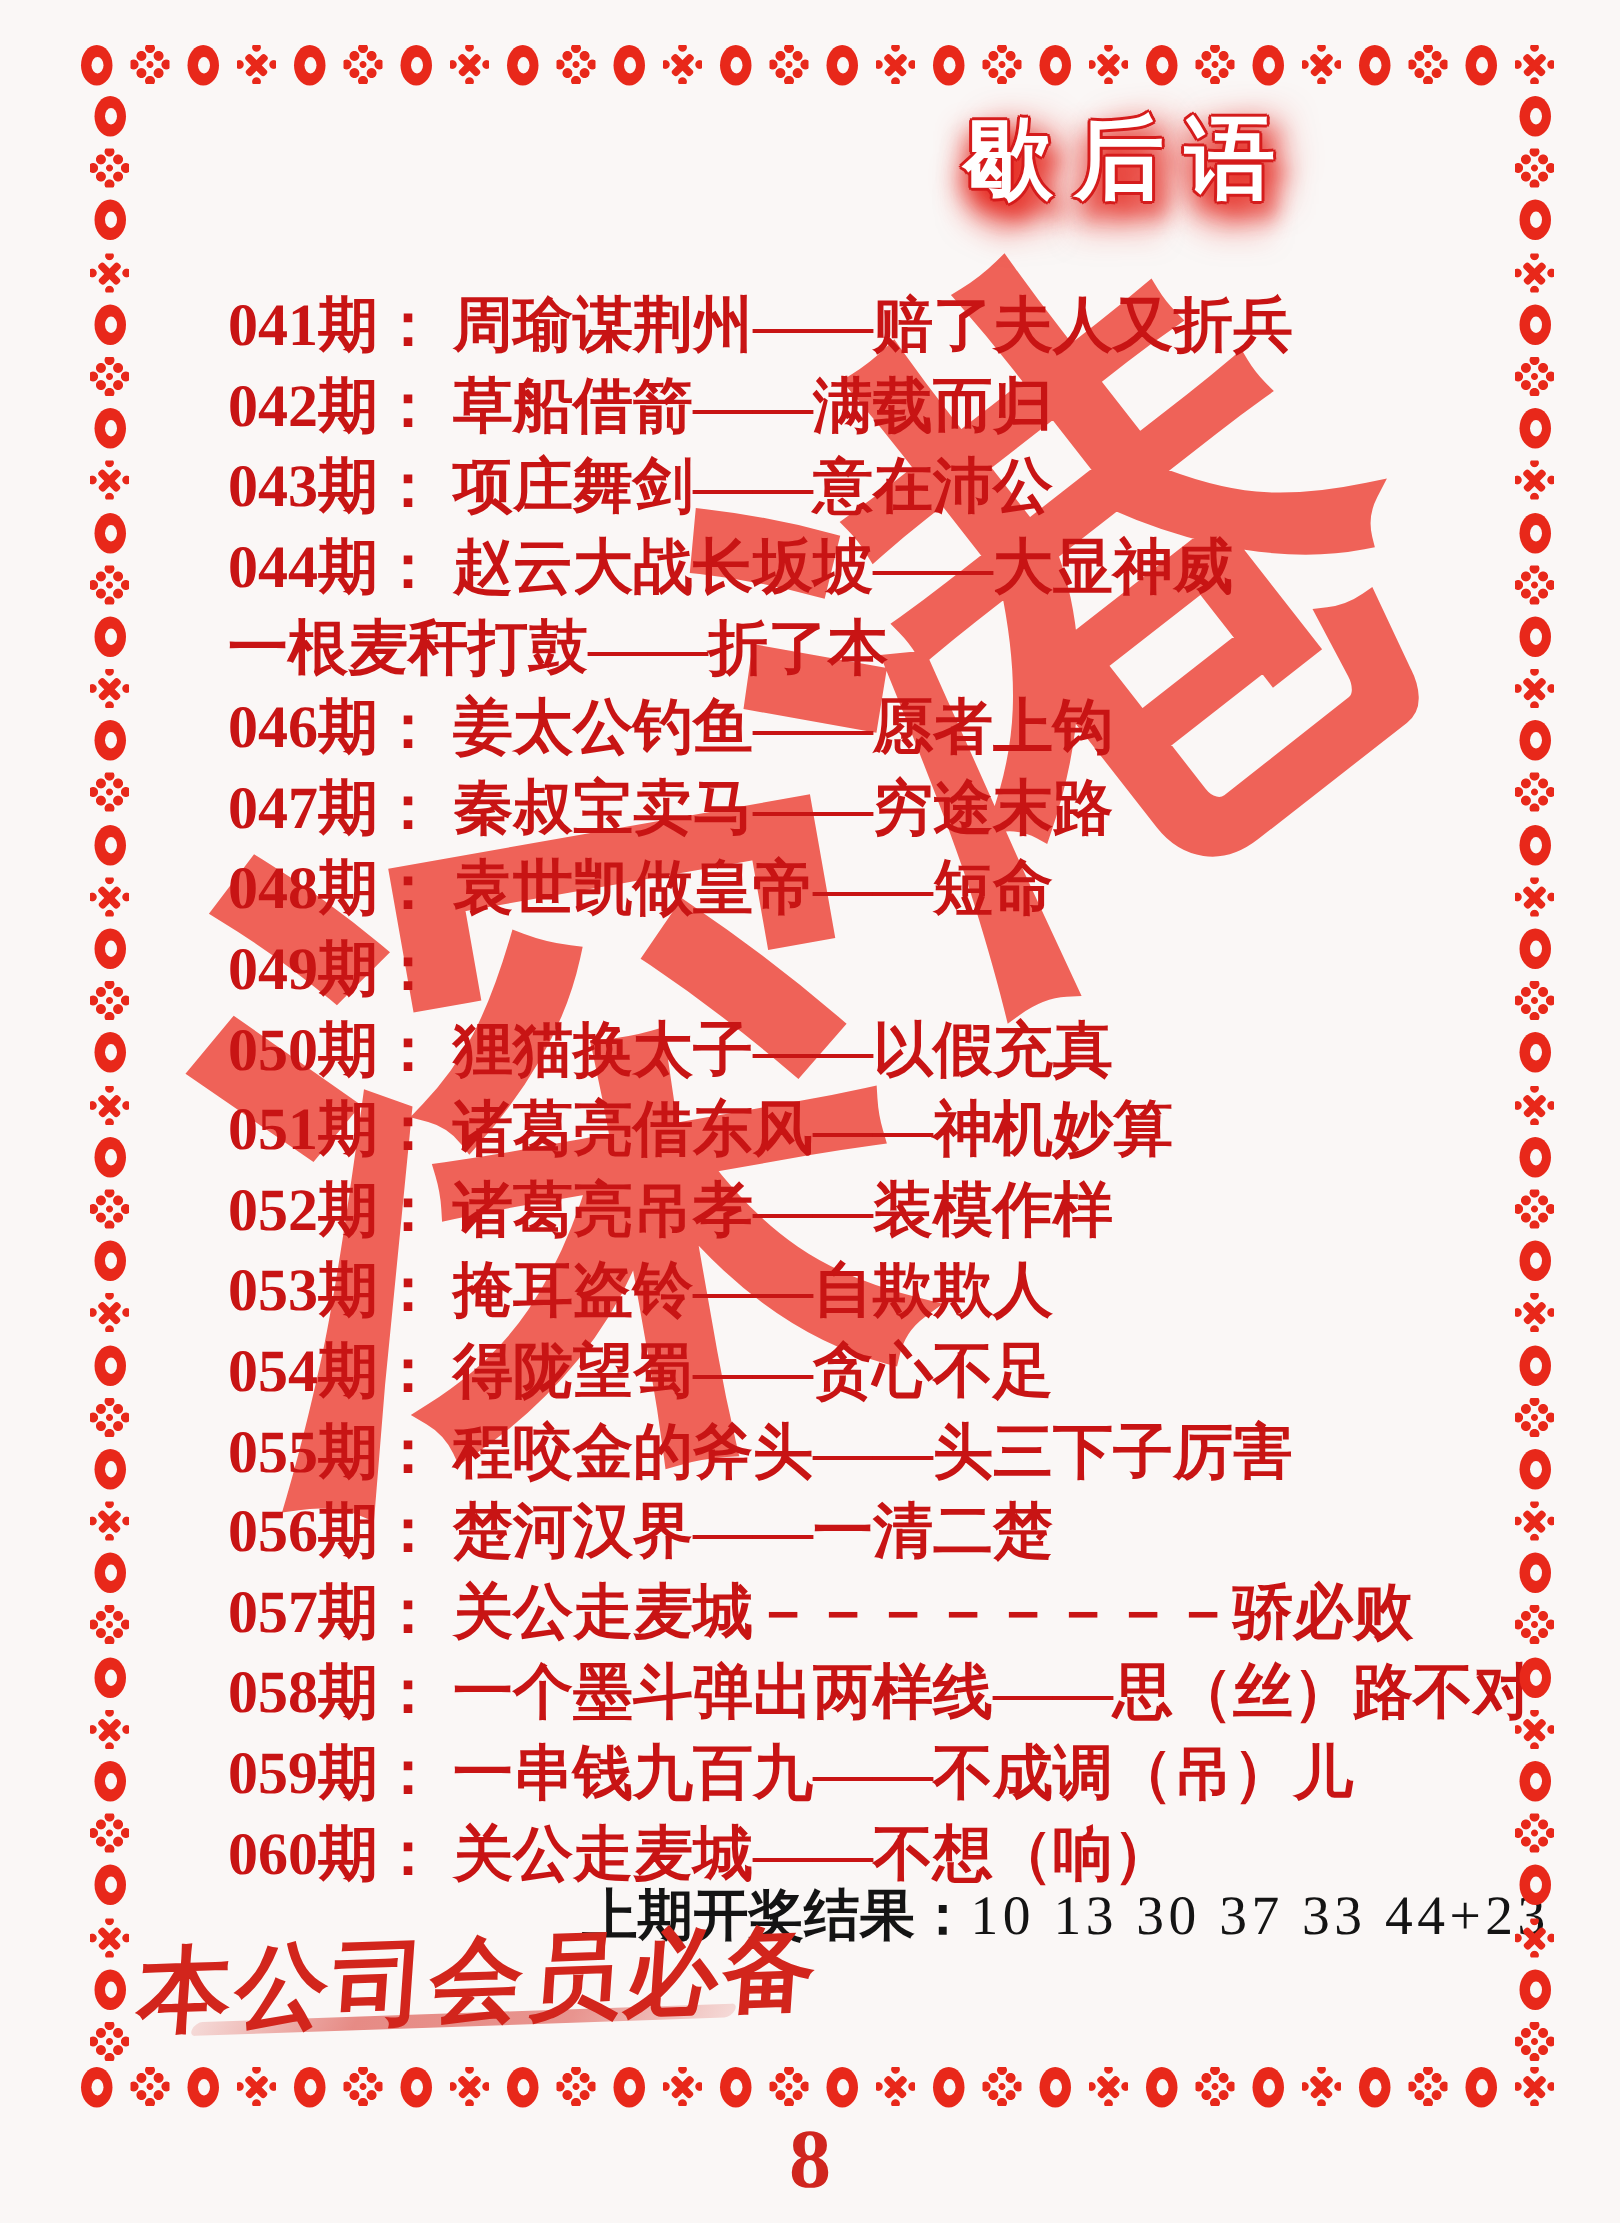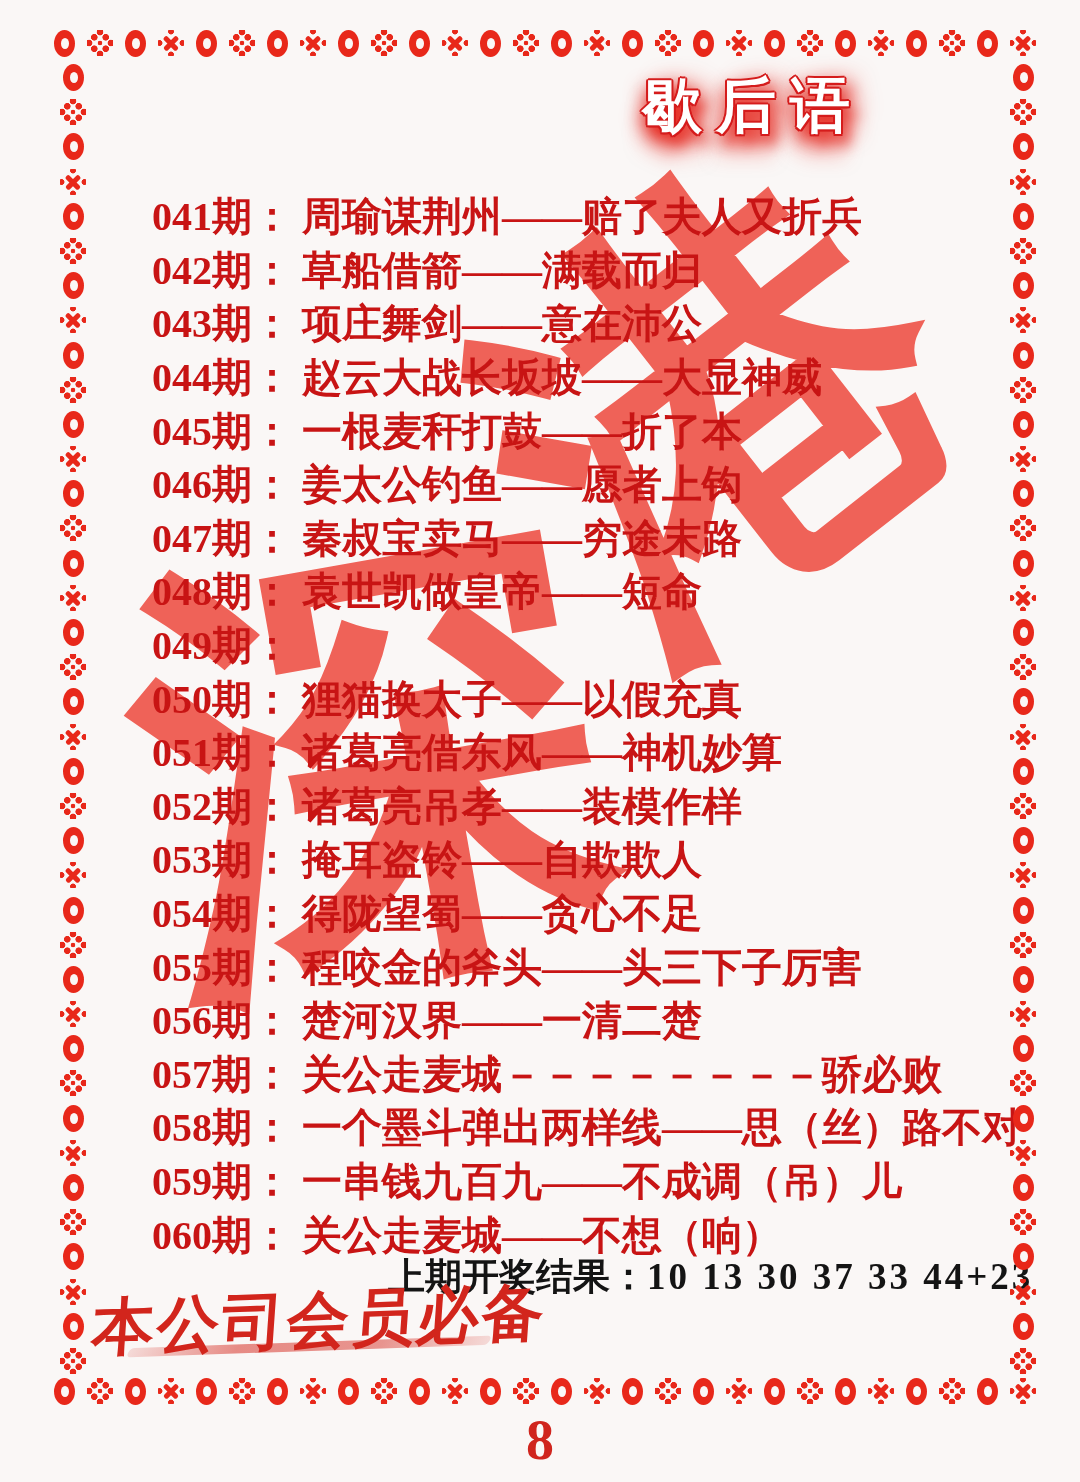--- a/index.html
+++ b/index.html
@@ -83,21 +83,21 @@
        font-size:40px;font-weight:bold;color:#c81414;white-space:nowrap;}
   .issue{flex:0 0 150px;}
   .saying{flex:1 1 auto;letter-spacing:0;}
 
   
   .result-line{
     position:absolute;left:388px;top:1252px;z-index:2;
     font-size:37px;color:#141414;white-space:nowrap;
   }
   .result-line .lbl{font-weight:bold;margin-top:15px;}
-  .result-line .nums{font-weight:700;letter-spacing:3px;}
+  .result-line .nums{font-weight:400;letter-spacing:3px;}
 
   .slogan{
     position:absolute;left:92px;top:1278px;z-index:2;
     font-size:62px;font-weight:bold;color:#d2251c;letter-spacing:3px;
     transform:rotate(-2deg) skewX(-6deg);white-space:nowrap;
   }
   .slogan-underline{
     position:absolute;left:128px;top:1342px;width:362px;height:9px;z-index:1;
     background:linear-gradient(90deg,rgba(214,50,40,.15),rgba(214,50,40,.55) 30%,rgba(214,50,40,.5) 70%,rgba(214,50,40,.15));
     border-radius:5px;transform:rotate(-2deg) skewX(-30deg);
@@ -270,21 +270,20 @@
       </div>
       <div class="row">
         <span class="issue">043期：</span>
         <span class="saying">项庄舞剑——意在沛公</span>
       </div>
       <div class="row">
         <span class="issue">044期：</span>
         <span class="saying">赵云大战长坂坡——大显神威</span>
       </div>
       <div class="row">
-        <span class="issue">045期：</span>
         <span class="saying">一根麦秆打鼓——折了本</span>
       </div>
       <div class="row">
         <span class="issue">046期：</span>
         <span class="saying">姜太公钓鱼——愿者上钩</span>
       </div>
       <div class="row">
         <span class="issue">047期：</span>
         <span class="saying">秦叔宝卖马——穷途末路</span>
       </div>

